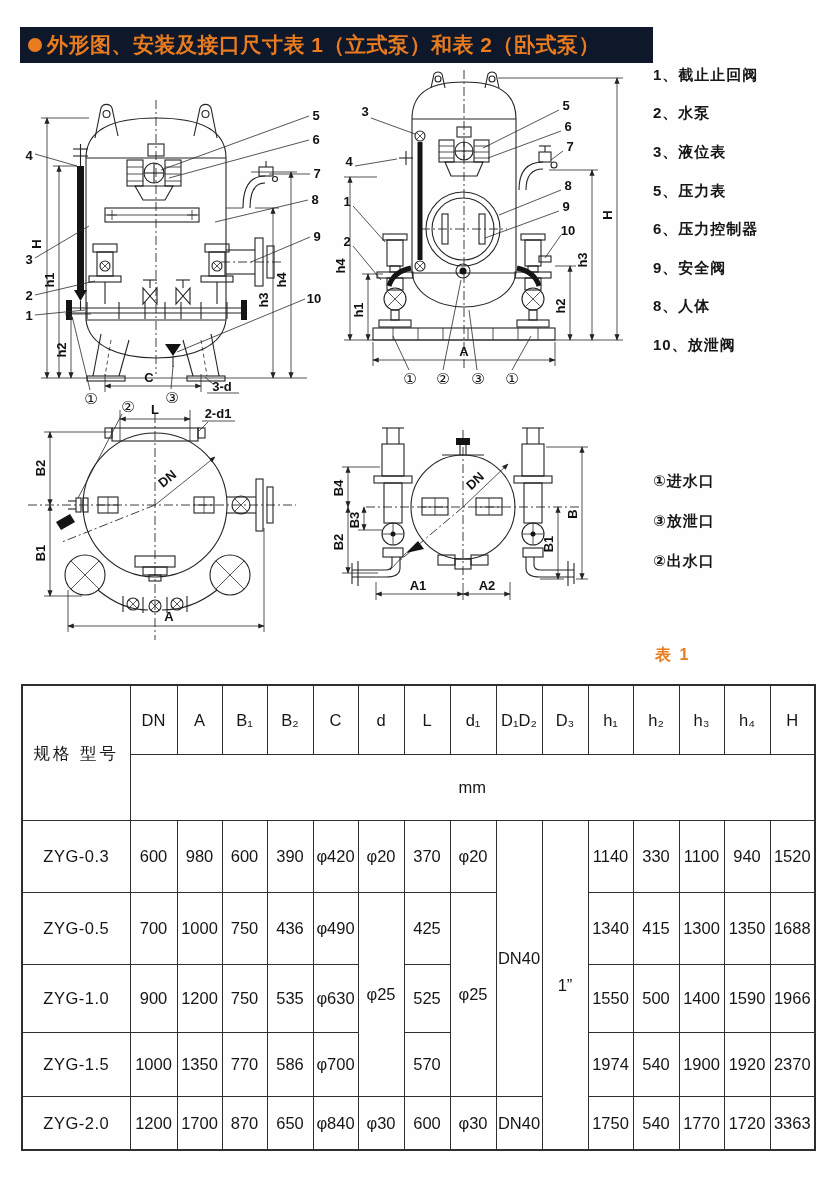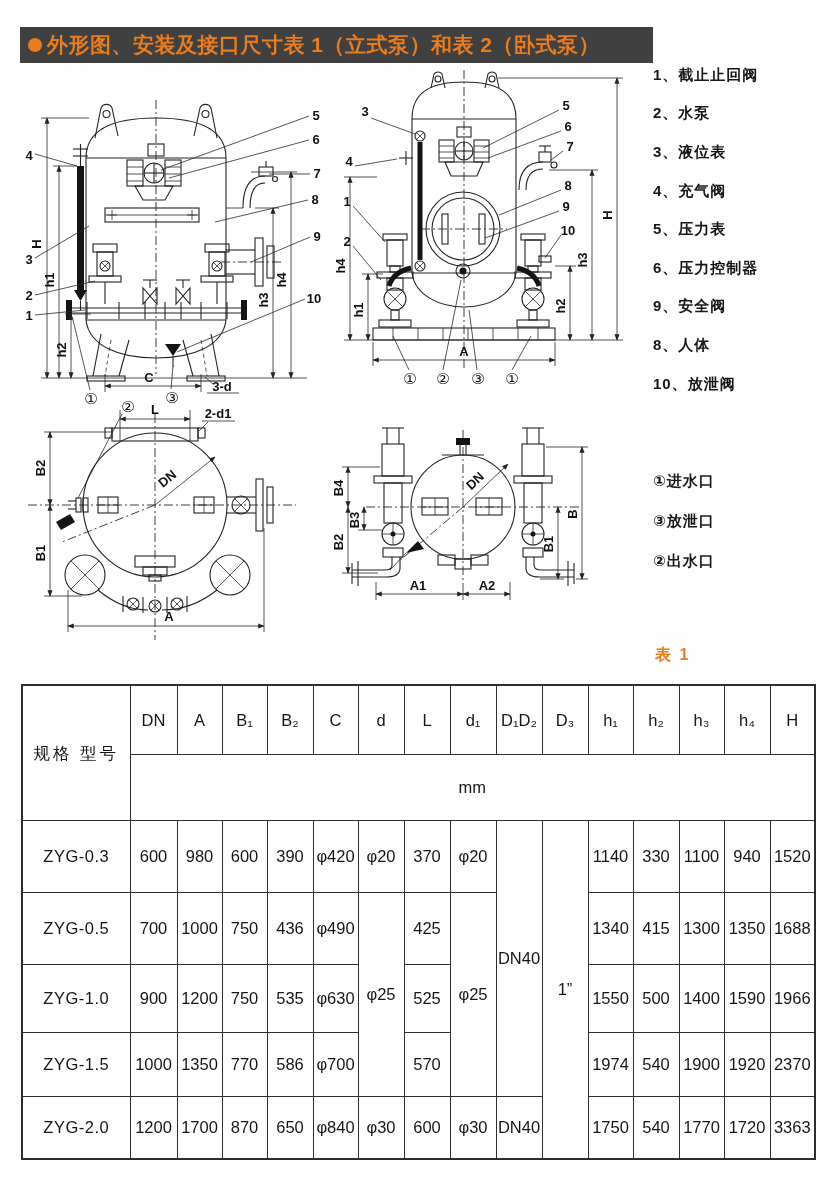--- a/index.html
+++ b/index.html
@@ -1,34 +1,34 @@
 <!DOCTYPE html>
 <html><head>
 <meta charset="utf-8">
 <style>
   html,body{margin:0;padding:0;}
   body{width:830px;height:1179px;background:#ffffff;font-family:"Liberation Sans","DejaVu Sans",sans-serif;color:#161616;position:relative;overflow:hidden;}
   .page{position:absolute;inset:0;background:#fefefe;}
   
-  .title-bar{position:absolute;left:20px;top:27px;width:633px;height:36px;background:#404040;display:flex;align-items:center;padding:0 8px;box-sizing:border-box;}
+  .title-bar{position:absolute;left:20px;top:27px;width:633px;height:36px;background:#0f172a;display:flex;align-items:center;padding:0 8px;box-sizing:border-box;}
   .bullet{width:14px;height:14px;border-radius:50%;background:#e87c1e;flex:0 0 auto;margin-right:5px;}
   .title-bar h1{font-size:21px;font-weight:bold;color:#e87c1e;margin:0;letter-spacing:.5px;white-space:nowrap;}
   
   .legend{position:absolute;left:653px;top:56px;width:177px;margin:0;padding:0;list-style:none;}
   .legend li{height:38.6px;display:flex;align-items:center;font-size:15px;font-weight:600;letter-spacing:1px;}
   .ports-legend{top:461px;}
   .ports-legend li{height:40px;}
   
   .tbl-caption{position:absolute;left:655px;top:645px;font-size:16px;font-weight:bold;color:#e87c1e;letter-spacing:2px;}
   
   table.dim{position:absolute;left:21px;top:684px;width:793px;border-collapse:collapse;table-layout:fixed;}
   table.dim td{border:1px solid #2e2e2e;text-align:center;vertical-align:middle;font-size:16.5px;padding:0;line-height:1.1;}
   table.dim{border:2px solid #2e2e2e;}
   tr.hr1{height:69px;} tr.hr2{height:66px;}
-  tr.r1{height:72px;} tr.r2{height:72px;} tr.r3{height:68px;} tr.r4{height:64px;} tr.r5{height:63px;}
+  tr.r1{height:72px;} tr.r2{height:72px;} tr.r3{height:68px;} tr.r4{height:64px;} tr.r5{height:54px;}
   td.spec{font-size:18px;letter-spacing:3px;margin-left:27px;}
   td.model{font-size:17px;letter-spacing:.5px;}
   td.colh{font-size:17px;}
   td.unit{font-size:17px;}
   
   svg{position:absolute;}
   svg .ln{stroke:#242424;stroke-width:1.1;fill:none;}
   svg .tn{stroke:#2a2a2a;stroke-width:.8;fill:none;}
   svg .dk{fill:#141414;stroke:none;}
   svg .cl{stroke:#2a2a2a;stroke-width:.9;fill:none;stroke-dasharray:9 3 2 3;}
@@ -551,21 +551,20 @@
       <text x="157" y="168" text-anchor="middle" font-size="13">A2</text>
       <line class="tn" marker-end="url(#m4)" x1="133" y1="85" x2="178" y2="42"></line>
       <text transform="rotate(-43 148 62)" x="148" y="62" text-anchor="middle" font-size="12">DN</text>
     </g>
   </svg>
 
   <ul class="legend">
     <li>1、截止止回阀</li>
     <li>2、水泵</li>
     <li>3、液位表</li>
-    <li>4、充气阀</li>
     <li>5、压力表</li>
     <li>6、压力控制器</li>
     <li>9、安全阀</li>
     <li>8、人体</li>
     <li>10、放泄阀</li>
   </ul>
   <ul class="legend ports-legend">
     <li>①进水口</li>
     <li>③放泄口</li>
     <li>②出水口</li>

